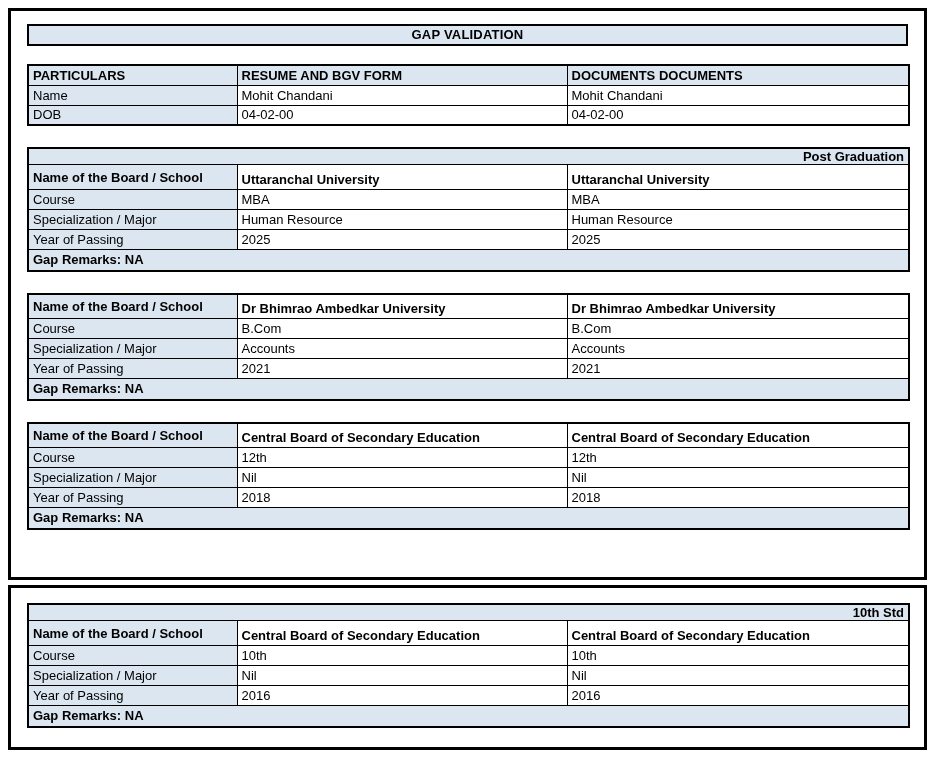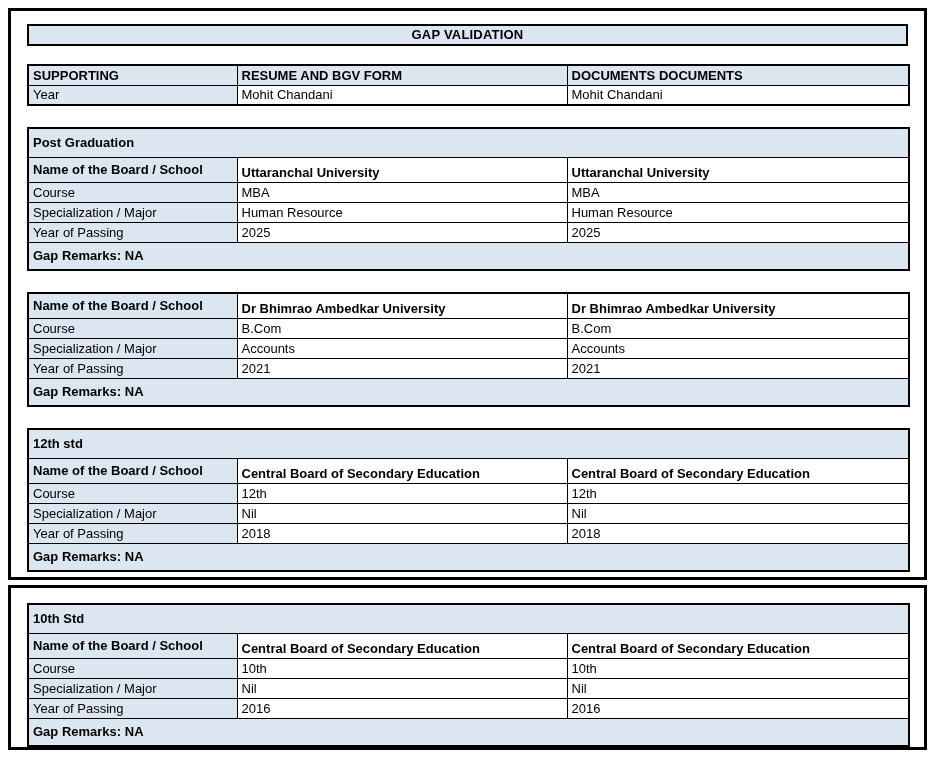--- a/index.html
+++ b/index.html
@@ -55,22 +55,22 @@
   }
   tr.hdr td,
   td.label-cell,
   tr.sec-title td,
   tr.gap td { background: #dce6f1; }
 
   tr.hdr td,
   tr.sec-title td,
   tr.gap td { font-weight: 700; }
 
-  tr.sec-title td { height: 29px; }
-  tr.gap td { height: 28px; }
+  tr.sec-title td { height: 16px; text-align: right; }
+  tr.gap td { height: 21px; }
 
   tr.tall td { height: 25px; font-weight: bold; }
   tr.tall td.value-cell { vertical-align: bottom; padding-bottom: 2px; }
 
   .mt18 { margin-top: 18px; }
   .mt21 { margin-top: 21px; }
   .mt15 { margin-top: 15px; border-radius: 32px; }
 </style>
 </head>
 <body>
@@ -80,29 +80,34 @@
   <div class="title-bar">GAP VALIDATION</div>
 
   <table class="doc mt18">
     <colgroup>
         <col class="c1">
         <col class="c2">
         <col class="c3">
       </colgroup>
     <tbody>
       <tr class="hdr">
-        <td>SUPPORTING</td>
+        <td>PARTICULARS</td>
         <td>RESUME AND BGV FORM</td>
         <td>DOCUMENTS DOCUMENTS</td>
       </tr>
       <tr>
-        <td class="label-cell">Year</td>
+        <td class="label-cell">Name</td>
         <td class="value-cell">Mohit Chandani</td>
         <td class="value-cell">Mohit Chandani</td>
       </tr>
+      <tr>
+        <td class="label-cell">DOB</td>
+        <td class="value-cell">04-02-00</td>
+        <td class="value-cell">04-02-00</td>
+      </tr>
     </tbody>
   </table>
 
   <table class="doc mt21">
     <colgroup>
         <col class="c1">
         <col class="c2">
         <col class="c3">
       </colgroup>
     <tbody>
@@ -168,23 +173,20 @@
     </tbody>
   </table>
 
   <table class="doc mt21">
     <colgroup>
         <col class="c1">
         <col class="c2">
         <col class="c3">
       </colgroup>
     <tbody>
-      <tr class="sec-title">
-        <td colspan="3">12th std</td>
-      </tr>
       <tr class="tall">
         <td class="label-cell">Name of the Board / School</td>
         <td class="value-cell">Central Board of Secondary Education</td>
         <td class="value-cell">Central Board of Secondary Education</td>
       </tr>
       <tr>
         <td class="label-cell">Course</td>
         <td class="value-cell">12th</td>
         <td class="value-cell">12th</td>
       </tr>

